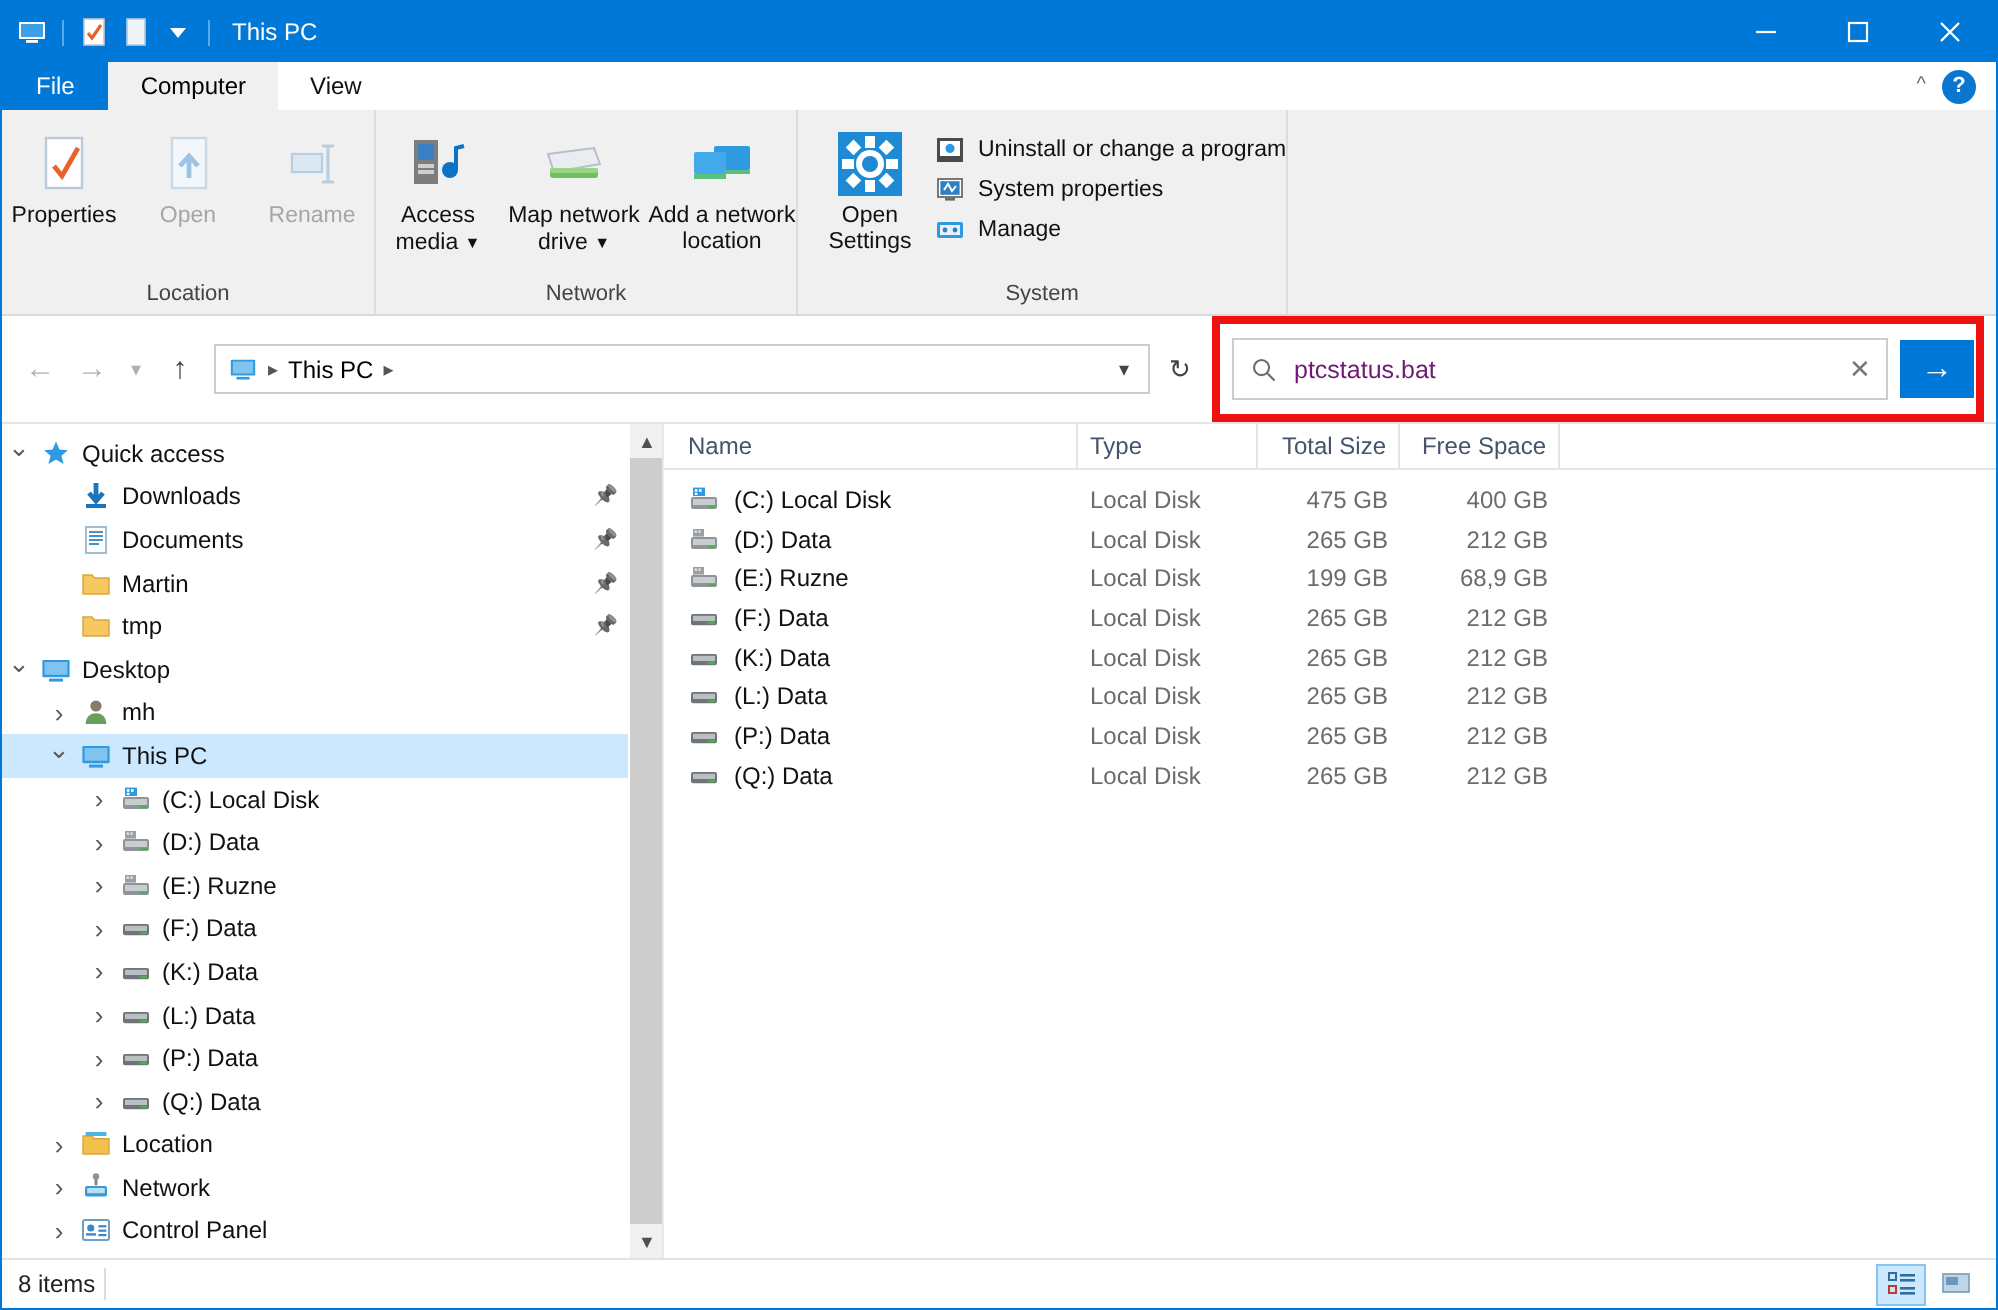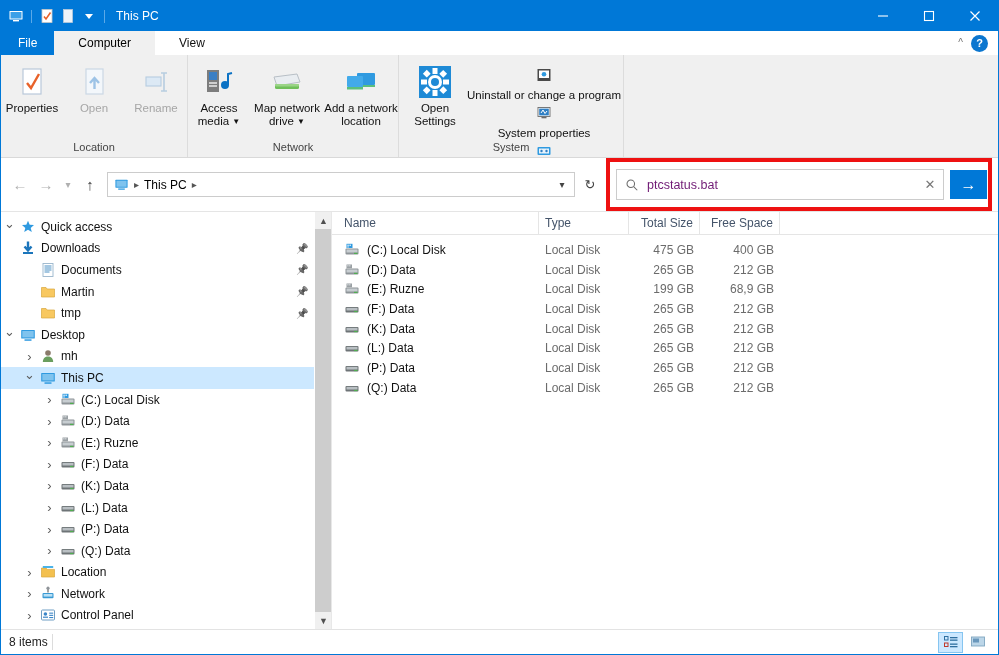--- a/index.html
+++ b/index.html
@@ -62,21 +62,21 @@
   .tabstrip {
     height: 24px;
     flex: 0 0 24px;
     background: #be185d;
     display: flex;
     align-items: flex-end;
     position: relative;
   }
   .tab {
     height: 24px;
-    padding: 0 24px;
+    padding: 0 16px;
     display: flex; align-items: center;
     font-size: 12px;
     color: #ffffff;
     white-space: nowrap;
   }
   .tab.file { background: #0078d7; color:#fff; padding: 0 17px; }
   .tab.active { background: #f0f0f0; color: #000; }
   .tabstrip .filler { flex: 1 1 auto; height: 24px; background: #ffffff; }
   .tabstrip .rightcluster {
     height: 24px; background: #ffffff;
@@ -127,21 +127,20 @@
   .rbtn.dim .lbl { color: #a6a6a6; }
   .rbtn.wide { width: 74px; }
   .caretdn { font-size: 8px; vertical-align: middle; }
 
   .sysgroup { display: flex; padding-left: 8px; }
   .syslist { display: flex; flex-direction: column; padding-top: 8px; gap: 4px; margin-left: 4px; }
   .sysitem {
     display: flex; align-items: center; gap: 6px;
     font-size: 11.5px; color: #111;
     white-space: nowrap;
-    flex-direction: column;
   }
   .sysitem .ico16 { width: 16px; height: 16px; flex: 0 0 16px; }
 
   
   .addrrow {
     flex: 0 0 38px;
     background: #ffffff;
     display: flex;
     align-items: center;
     padding: 0 6px;
@@ -566,21 +565,21 @@
       <div class="tree">
           <div class="trow" style="padding-left: 0px;">
             <span class="chev open"></span>
             <span class="tico">
               <svg width="16" height="16" viewBox="0 0 16 16" style="display: block;">
                 <path d="M8 1.8 L9.7 5.8 L14 6.1 L10.7 8.9 L11.8 13 L8 10.7 L4.2 13 L5.3 8.9 L2 6.1 L6.3 5.8 Z" fill="#2f9ae0"></path>
               </svg>
             </span>
             <span class="tlbl">Quick access</span>
           </div>
-          <div class="trow" style=" text-align: center;">
+          <div class="trow" style="padding-left: 20px; text-align: center;">
             <span class="chev"></span>
             <span class="tico">
               <svg width="16" height="16" viewBox="0 0 16 16" style="display: block;">
                 <path d="M8 1.5 L8 9 M4.5 6.5 L8 10.5 L11.5 6.5" stroke="#1b75bb" stroke-width="2.4" fill="none"></path>
                 <rect x="3" y="12" width="10" height="2" fill="#1b75bb"></rect>
               </svg>
             </span>
             <span class="tlbl">Downloads</span>
             <span class="pin" style="font-size: 10px; filter: grayscale(1);">📌</span>
           </div>

